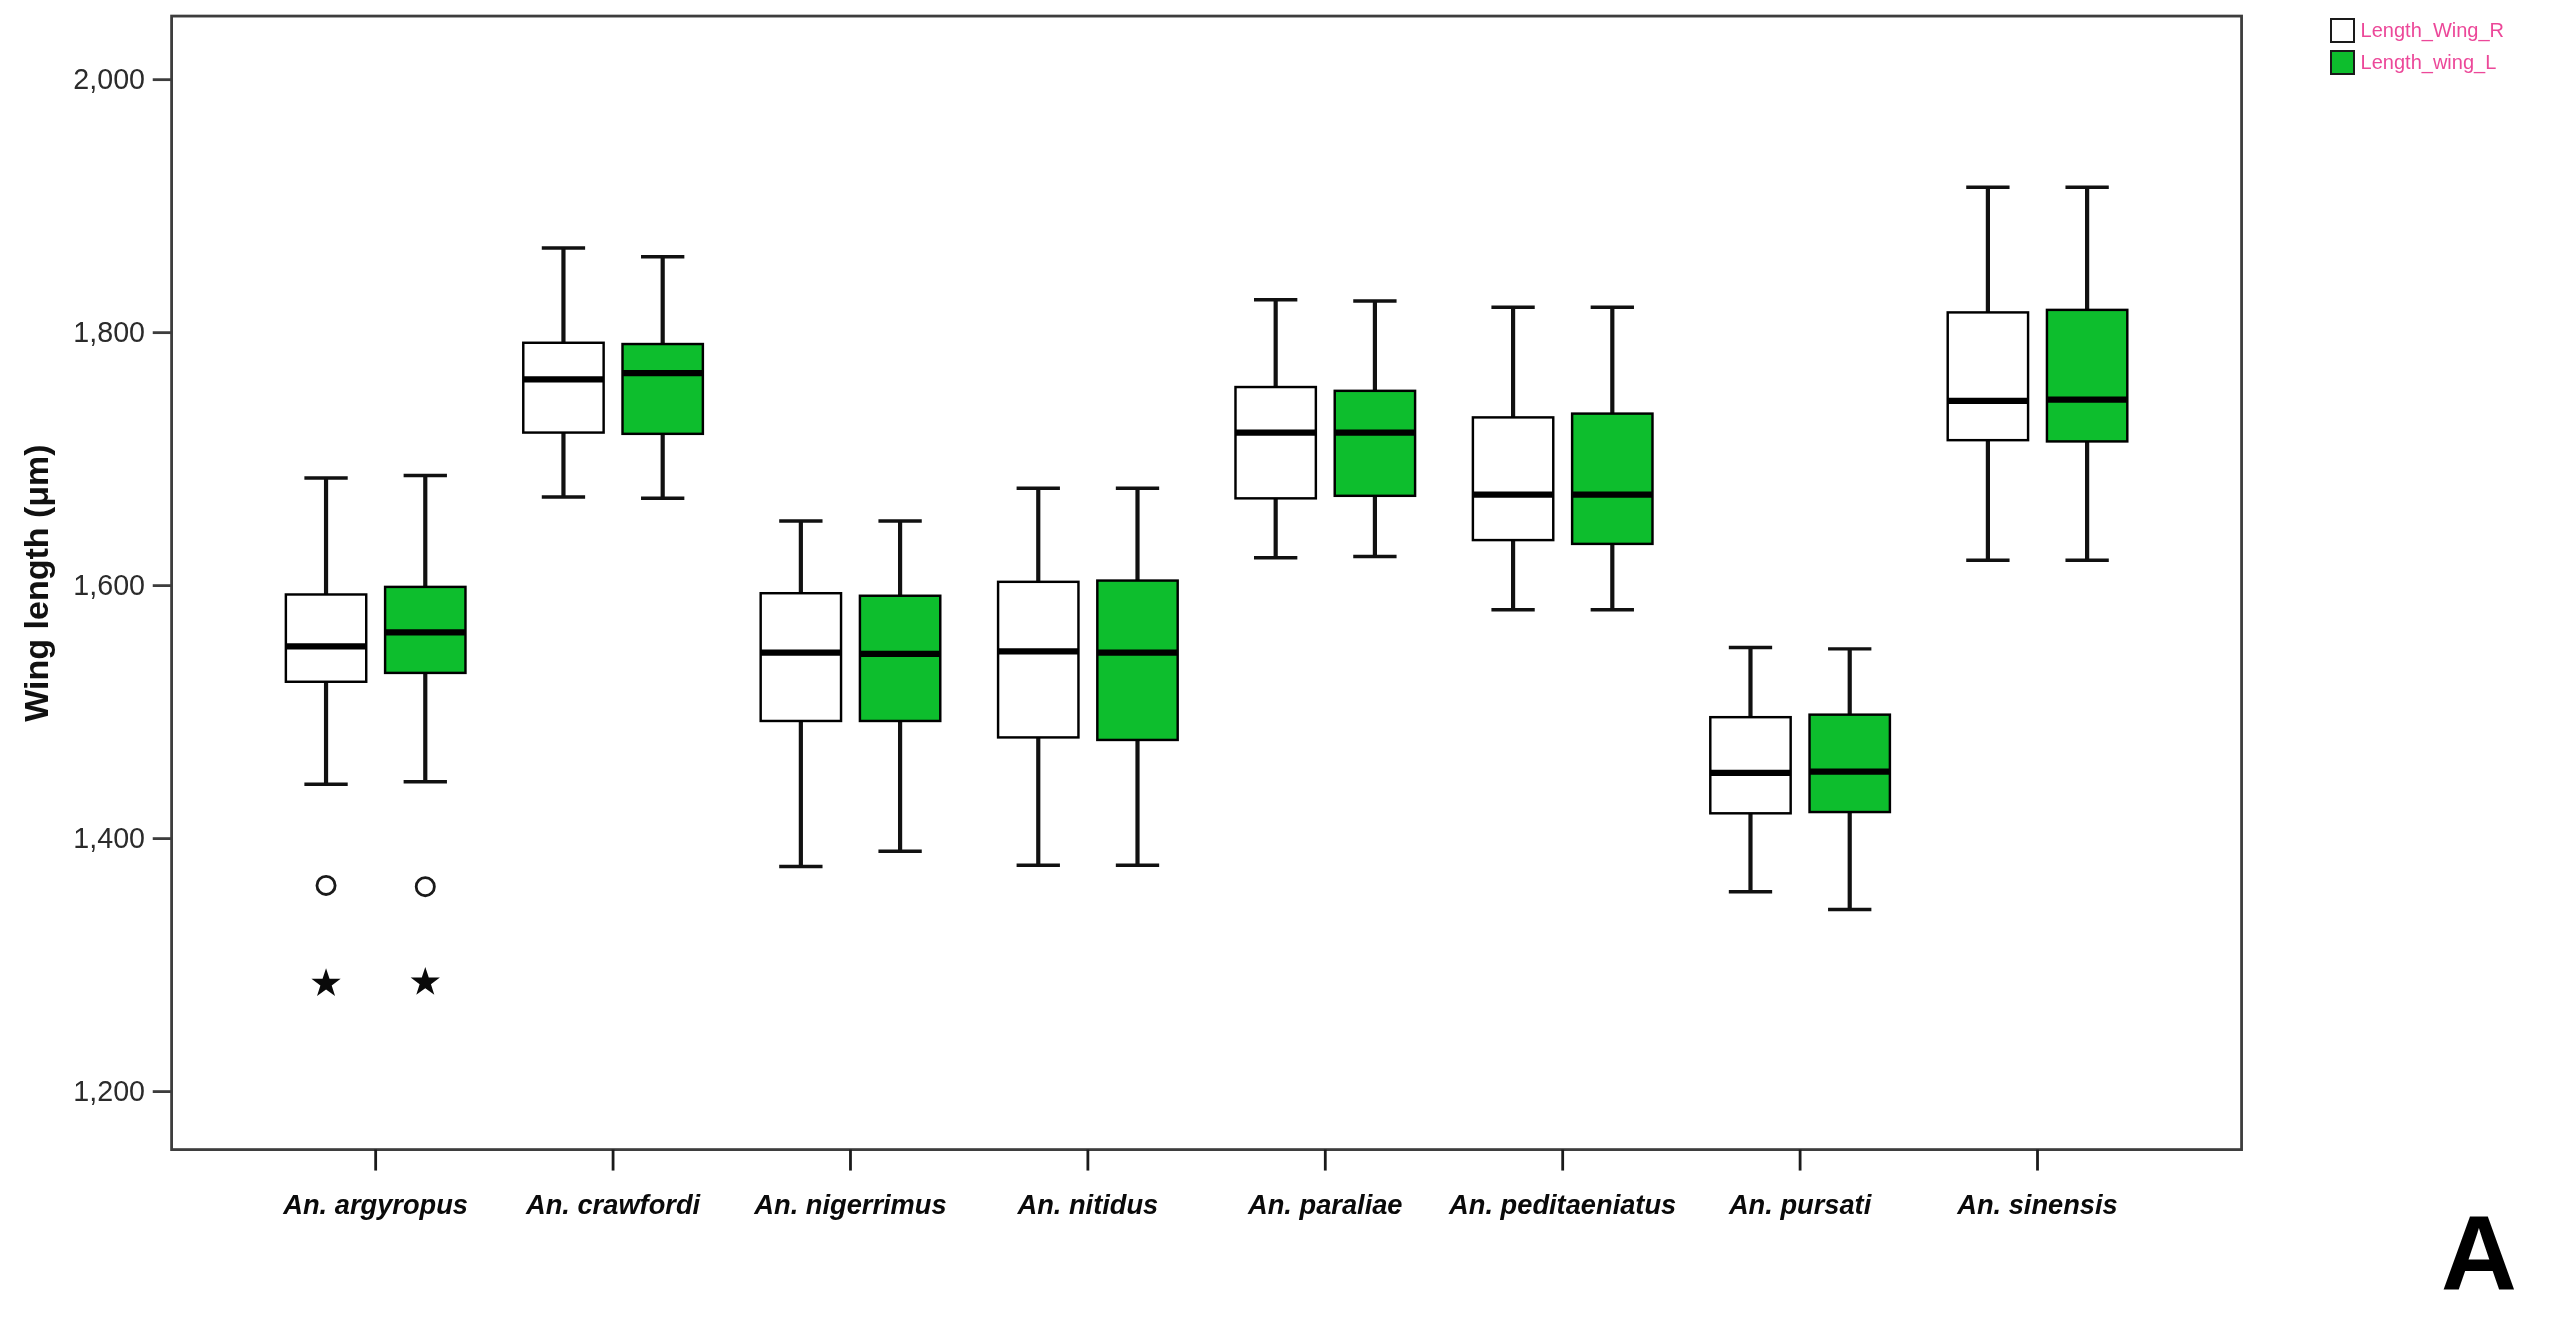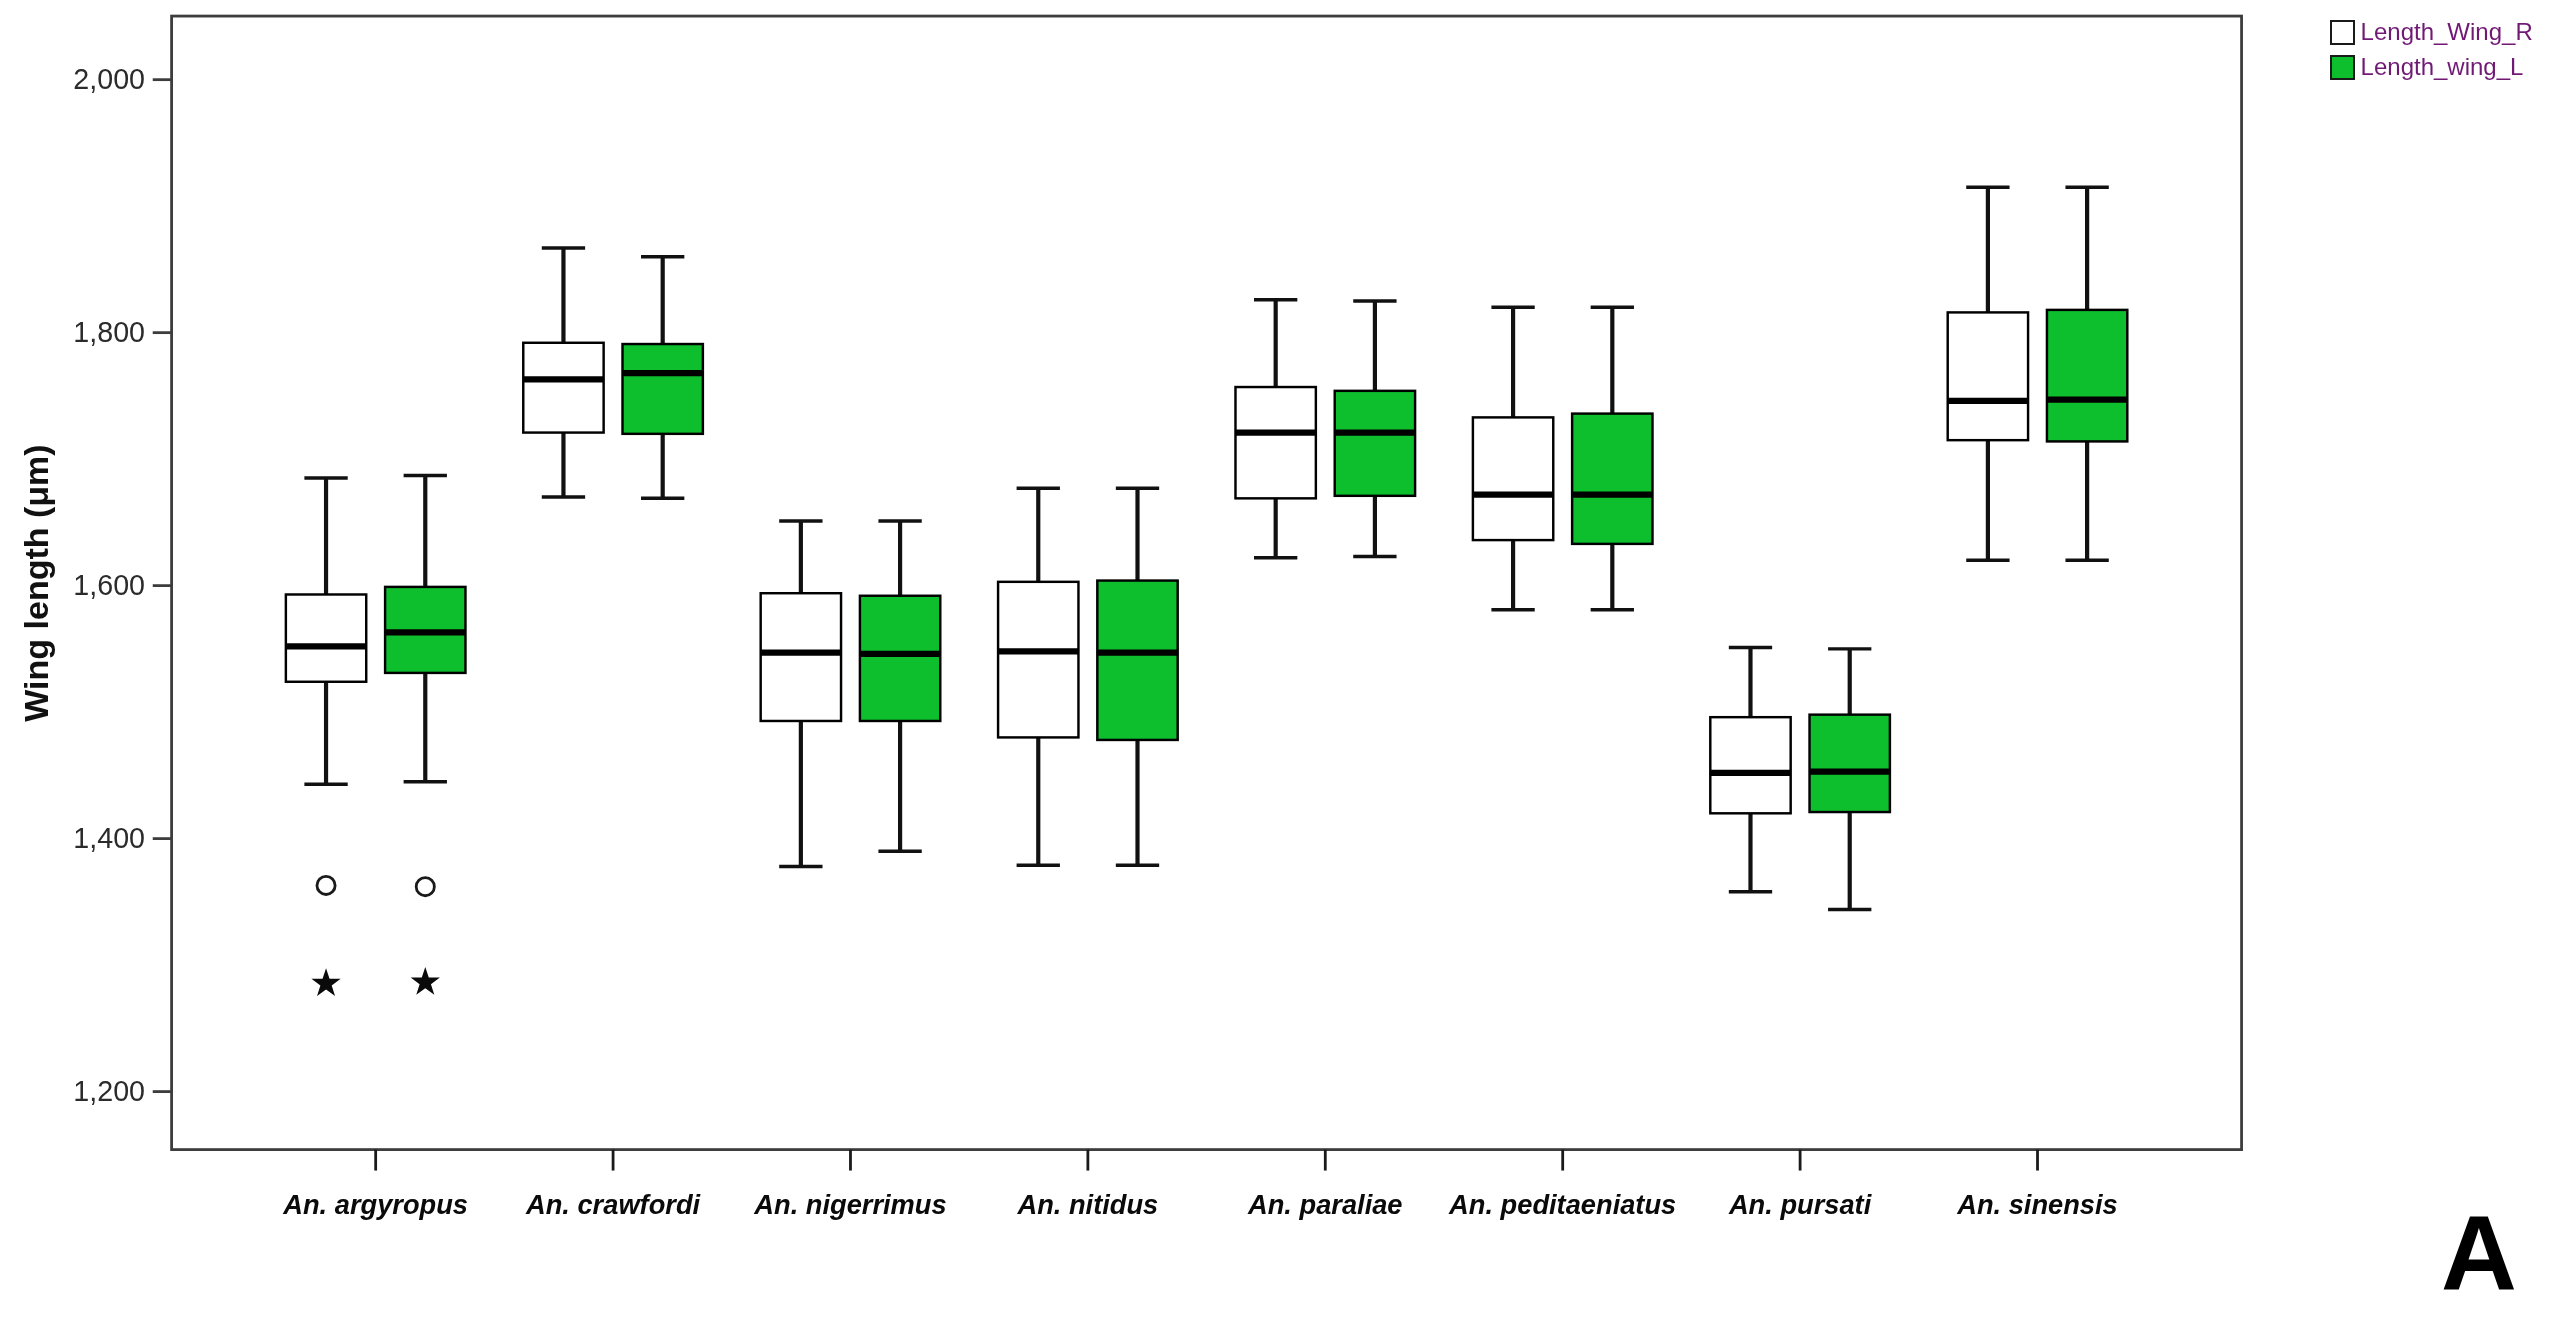--- a/index.html
+++ b/index.html
@@ -13,21 +13,21 @@
     font-size:34px;font-weight:bold;color:#111;white-space:nowrap;
   }
   .legend{
     position:absolute;left:2330px;top:18px;
     display:flex;flex-direction:column;gap:7px;
   }
   .legend-row{display:flex;align-items:center;gap:5.6px;}
   .legend-swatch{
     width:25px;height:25px;border:2.8px solid #1a1a1a;box-sizing:border-box;background:#fff;
   }
-  .legend-label{font-size:24px;color:#701a75;white-space:nowrap;}
+  .legend-label{font-size:20px;color:#ec4899;white-space:nowrap;}
   .panel-label{
     position:absolute;left:2441px;top:1201px;
     font-size:105px;font-weight:bold;color:#000;line-height:1;
   }
 </style>
 </head>
 <body>
 
 <div id="canvas">
 

